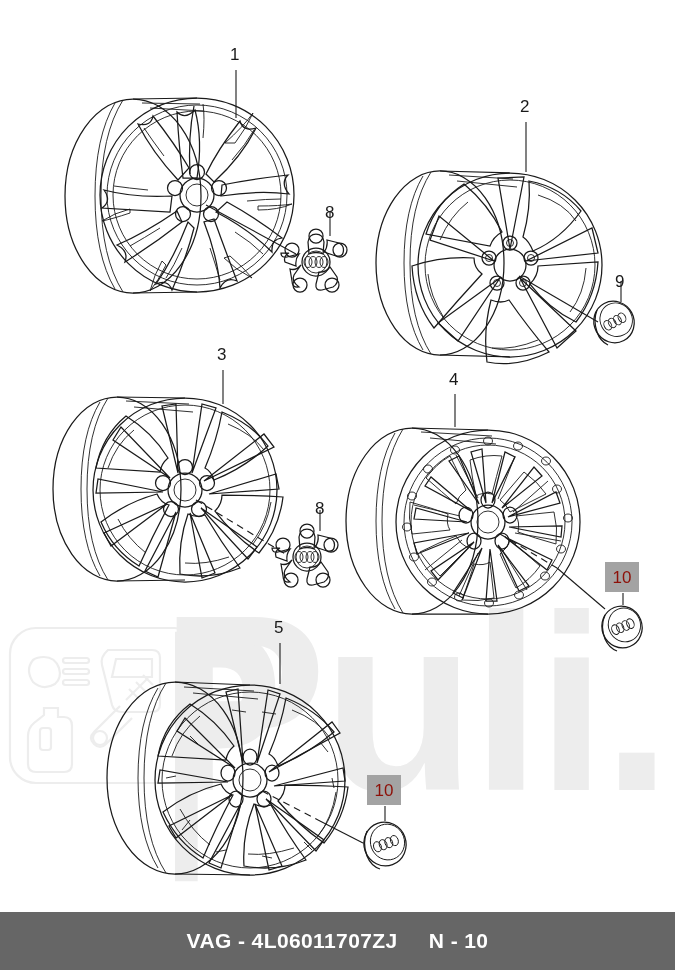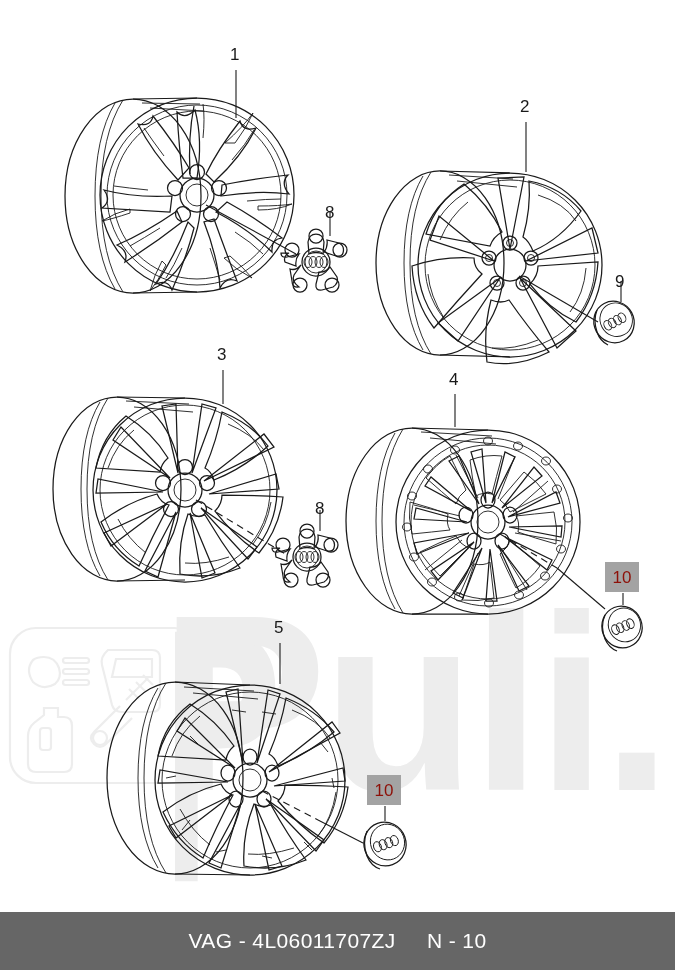--- a/index.html
+++ b/index.html
@@ -60,20 +60,21 @@
     position: absolute;
     left: 0;
     top: 912px;
     width: 675px;
     height: 58px;
     background: #666666;
     display: flex;
     align-items: center;
     justify-content: center;
     z-index: 5;
+    font-weight: bold;
   }
   #footer-text {
     color: #ffffff;
     font-family: "Liberation Sans", sans-serif;
     font-size: 21px;
     letter-spacing: 0.4px;
     white-space: pre;
   }
   .ln { fill: none; stroke: #1a1a1a; stroke-width: 1.25; }
   .ln-thin { fill: none; stroke: #1a1a1a; stroke-width: 0.9; }

